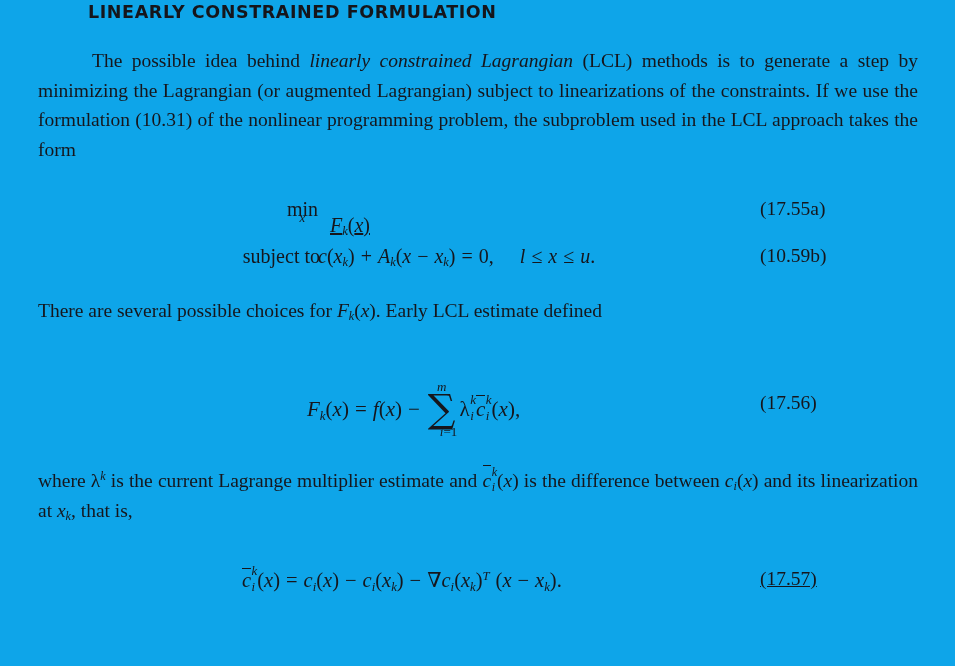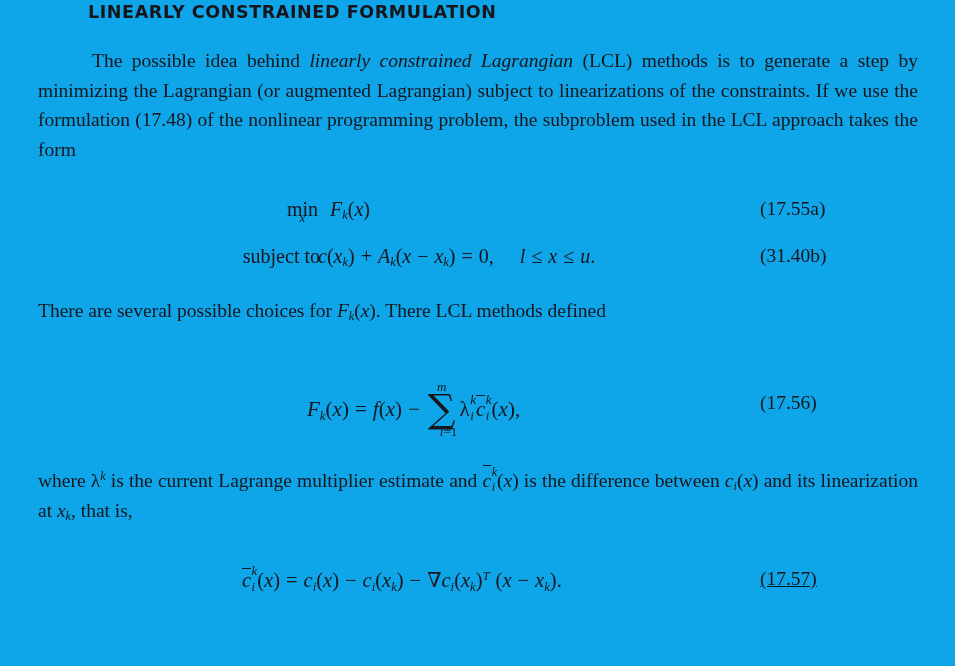--- a/index.html
+++ b/index.html
@@ -187,49 +187,49 @@
   .sp-xw { display: inline-block; width: 26px; }
 </style>
 </head>
 <body>
 
 <div class="page">
 
   <div class="section-heading">LINEARLY CONSTRAINED FORMULATION</div>
 
   <div class="para p1">
-    <span class="indent"></span><span>The possible idea behind </span><i>linearly constrained Lagrangian</i><span> (LCL) methods is to generate a step by minimizing the Lagrangian (or augmented Lagrangian) subject to linearizations of the constraints. If we use the formulation (17.48) of the nonlinear programming problem, the subproblem used in the LCL approach takes the form</span>
+    <span class="indent"></span><span>The possible idea behind </span><i>linearly constrained Lagrangian</i><span> (LCL) methods is to generate a step by minimizing the Lagrangian (or augmented Lagrangian) subject to linearizations of the constraints. If we use the formulation (10.31) of the nonlinear programming problem, the subproblem used in the LCL approach takes the form</span>
   </div>
 
   <div class="eqblock" style="top:198px;">
 
     <div class="eqrow">
       <div class="eq-lhs" style="left:148px; top:0; width:170px;">
         <span class="minop">
           <span class="op">min</span>
           <span class="under">x</span>
         </span>
       </div>
-      <div class="eq-rhs" style="left:330px; top:0;">
+      <div class="eq-rhs" style="left:330px; top:16px;text-decoration:underline;">
         <span class="m"><span class="mu" style="font-style:italic;">F</span><sub class="s">k</sub><span class="op">(</span>x<span class="op">)</span></span>
       </div>
       <div class="eq-num" style="top:0;">(17.55a)</div>
     </div>
 
     <div class="eqrow">
       <div class="eq-lhs" style="left:150px; top:47px; width:170px;">subject to</div>
       <div class="eq-rhs" style="left:318px; top:47px;">
         <span class="m">c<span class="op">(</span>x<sub class="s">k</sub><span class="op">)</span></span><span class="sp"></span><span class="op">+</span><span class="sp"></span><span class="m">A<sub class="s">k</sub><span class="op">(</span>x</span><span class="sp"></span><span class="op">−</span><span class="sp"></span><span class="m">x<sub class="s">k</sub><span class="op">)</span></span><span class="sp"></span><span class="op">=</span><span class="sp"></span><span class="op">0,</span><span class="sp-xw"></span><span class="m">l</span><span class="sp"></span><span class="op">≤</span><span class="sp"></span><span class="m">x</span><span class="sp"></span><span class="op">≤</span><span class="sp"></span><span class="m">u</span><span class="op">.</span>
       </div>
-      <div class="eq-num" style="top:47px;">(31.40b)</div>
+      <div class="eq-num" style="top:47px;">(10.59b)</div>
     </div>
   </div>
 
   <div class="para p2">
-    <span>There are several possible choices for </span><span class="m"><span style="font-style:italic;">F</span><sub class="s">k</sub><span class="op">(</span>x<span class="op">)</span></span><span>. There LCL methods defined</span>
+    <span>There are several possible choices for </span><span class="m"><span style="font-style:italic;">F</span><sub class="s">k</sub><span class="op">(</span>x<span class="op">)</span></span><span>. Early LCL estimate defined</span>
   </div>
 
   <div class="eqblock" style="top:392px;">
     <div class="eq-rhs" style="left:307px; top:0; font-size:21px;">
       <span class="m"><span style="font-style:italic;">F</span><sub class="s">k</sub><span class="op">(</span>x<span class="op">)</span></span><span class="sp"></span><span class="op">=</span><span class="sp"></span><span class="m">f<span class="op">(</span>x<span class="op">)</span></span><span class="sp"></span><span class="op">−</span><span class="sp"></span><span class="sumop">
         <span class="lim-top">m</span>
         <span class="sig">∑</span>
         <span class="lim-bot"><span class="iv">i</span>=1</span>
       </span><span class="m" style="font-style:normal;">λ<span class="updn"><span class="up">k</span><span class="dn">i</span></span></span><span class="bar">c</span><span class="updn"><span class="up">k</span><span class="dn">i</span></span><span class="m"><span class="op">(</span>x<span class="op">),</span></span>
     </div>

